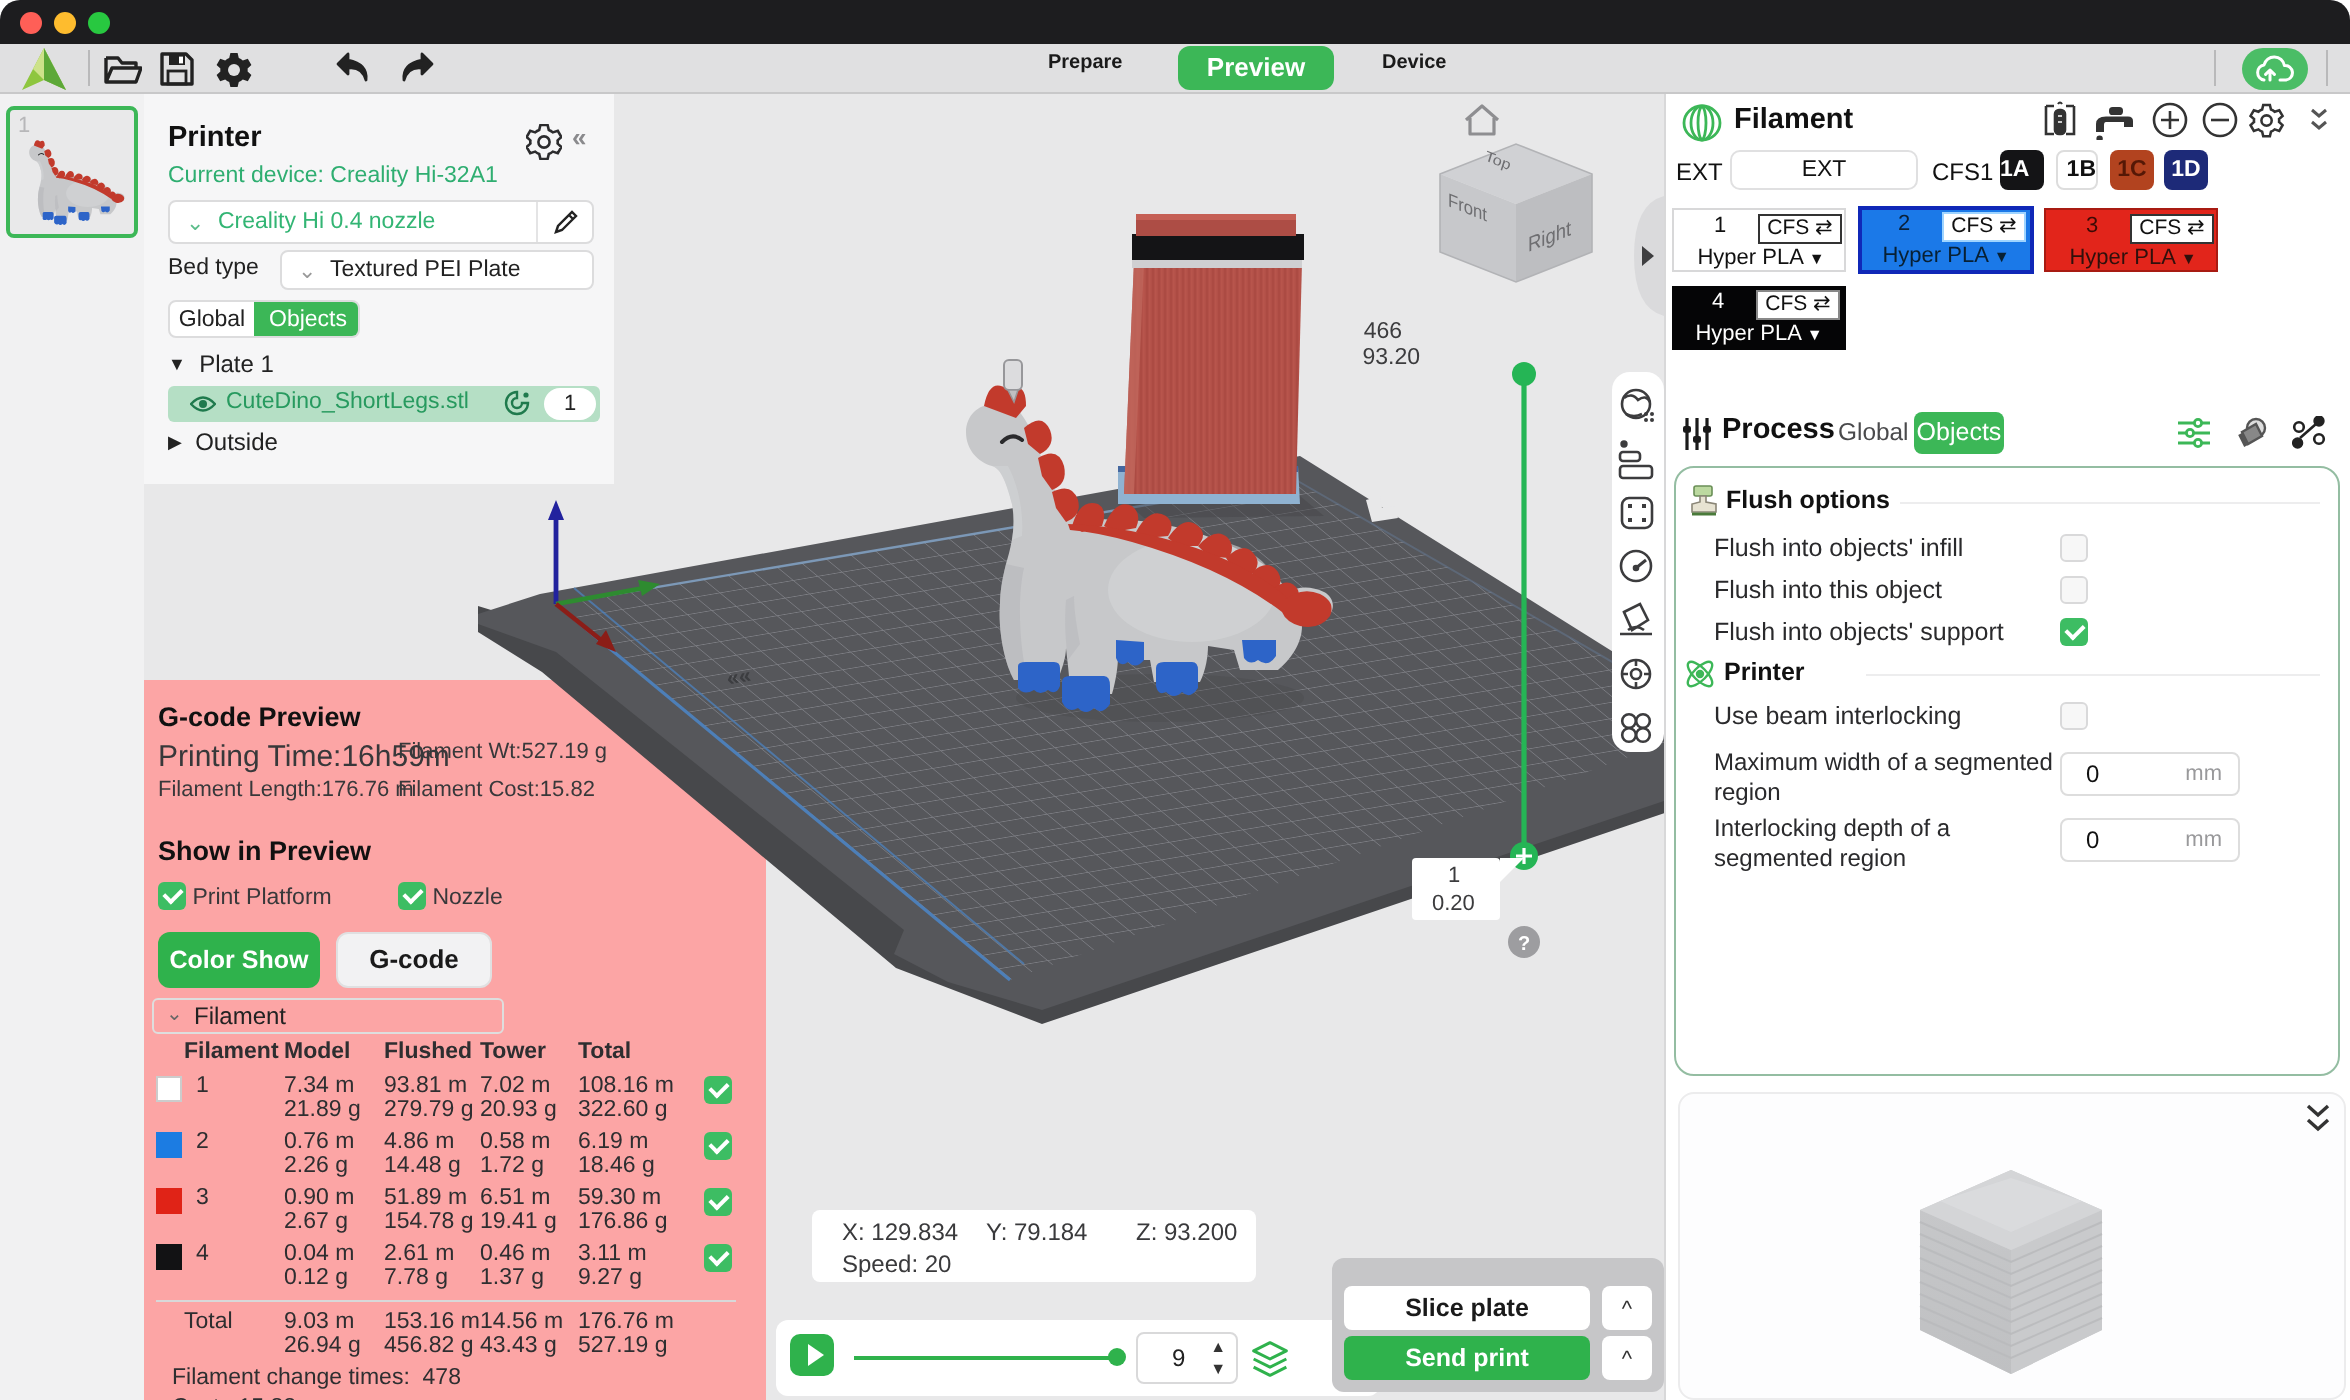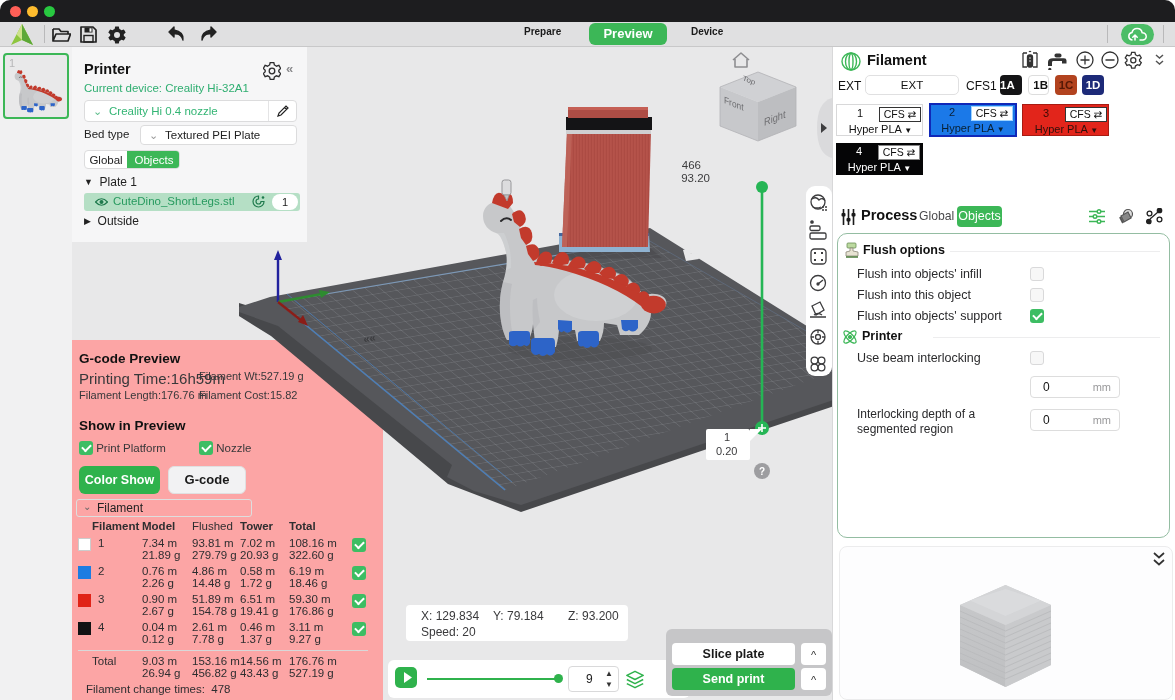--- a/index.html
+++ b/index.html
@@ -52,21 +52,21 @@
     <div style="position:absolute;left:7px;top:126px;width:81px;height:28px;background:#2fb24c;border-radius:6px;color:#fff;font-size:12.5px;font-weight:bold;text-align:center;line-height:28px">Color Show</div>
     <div style="position:absolute;left:96px;top:126px;width:78px;height:28px;background:#f2f2f3;border:1px solid #e0e0e1;border-radius:6px;color:#1a1a1a;font-size:13px;font-weight:bold;text-align:center;line-height:26px">G-code</div>
     <div style="position:absolute;left:4px;top:159px;width:176px;height:18px;border:1px solid #dedede;border-radius:3px">
       <span style="position:absolute;left:6px;top:1px;font-size:10px;color:#666">⌄</span>
       <span style="position:absolute;left:20px;top:1px;font-size:12px;color:#222">Filament</span>
     </div>
 
     <div style="position:absolute;left:0;top:178px;width:311px;font-size:11.5px;color:#2e2e30">
       <div style="position:absolute;font-weight:bold;left:20px;top:2px">Filament</div>
       <div style="position:absolute;font-weight:bold;left:70px;top:2px">Model</div>
-      <div style="position:absolute;font-weight:normal;left:120px;top:2px">Flushed</div>
+      <div style="position:absolute;font-weight:bold;left:120px;top:2px">Flushed</div>
       <div style="position:absolute;font-weight:bold;left:168px;top:2px">Tower</div>
       <div style="position:absolute;font-weight:bold;left:217px;top:2px">Total</div>
 
       <div style="position:absolute;left:6px;top:20px;width:13px;height:13px;background:#fff;border:1px solid #ccc"></div>
       <div style="position:absolute;left:26px;top:19px">1</div>
       <div style="position:absolute;left:70px;top:19px">7.34 m<br>21.89 g</div>
       <div style="position:absolute;left:120px;top:19px">93.81 m<br>279.79 g</div>
       <div style="position:absolute;left:168px;top:19px">7.02 m<br>20.93 g</div>
       <div style="position:absolute;left:217px;top:19px">108.16 m<br>322.60 g</div>
       <div class="chk on" style="position:absolute;left:280px;top:20px"></div>
@@ -497,20 +497,21 @@
         <g stroke="#3cb757" stroke-width="1.2" fill="none">
           <ellipse cx="9" cy="9" rx="8" ry="3.2" transform="rotate(45 9 9)"></ellipse>
           <ellipse cx="9" cy="9" rx="8" ry="3.2" transform="rotate(-45 9 9)"></ellipse>
           <circle cx="9" cy="9" r="1.5" fill="#3cb757"></circle>
         </g>
       </svg>
       <div style="position:absolute;left:24px;top:95px;font-size:12.5px;font-weight:bold;color:#111">Printer</div>
       <div style="position:absolute;left:95px;top:103px;width:227px;border-top:1px solid #ededee"></div>
       <div style="position:absolute;left:19px;top:117px;font-size:12.5px;color:#2a2a2c">Use beam interlocking</div>
       <div class="chk off" style="position:absolute;left:192px;top:117px"></div>
+      <div style="position:absolute;left:19px;top:140px;width:178px;font-size:12px;color:#2a2a2c;line-height:15px">Maximum width of a segmented region</div>
       <div style="position:absolute;left:192px;top:142px;width:90px;height:22px;background:#fff;border:1px solid #ddd;border-radius:4px">
         <span style="position:absolute;left:12px;top:3px;font-size:12px;color:#111">0</span>
         <span style="position:absolute;right:8px;top:4px;font-size:11px;color:#99999b">mm</span>
       </div>
       <div style="position:absolute;left:19px;top:173px;width:178px;font-size:12px;color:#2a2a2c;line-height:15px">Interlocking depth of a segmented region</div>
       <div style="position:absolute;left:192px;top:175px;width:90px;height:22px;background:#fff;border:1px solid #ddd;border-radius:4px">
         <span style="position:absolute;left:12px;top:3px;font-size:12px;color:#111">0</span>
         <span style="position:absolute;right:8px;top:4px;font-size:11px;color:#99999b">mm</span>
       </div>
     </div>

